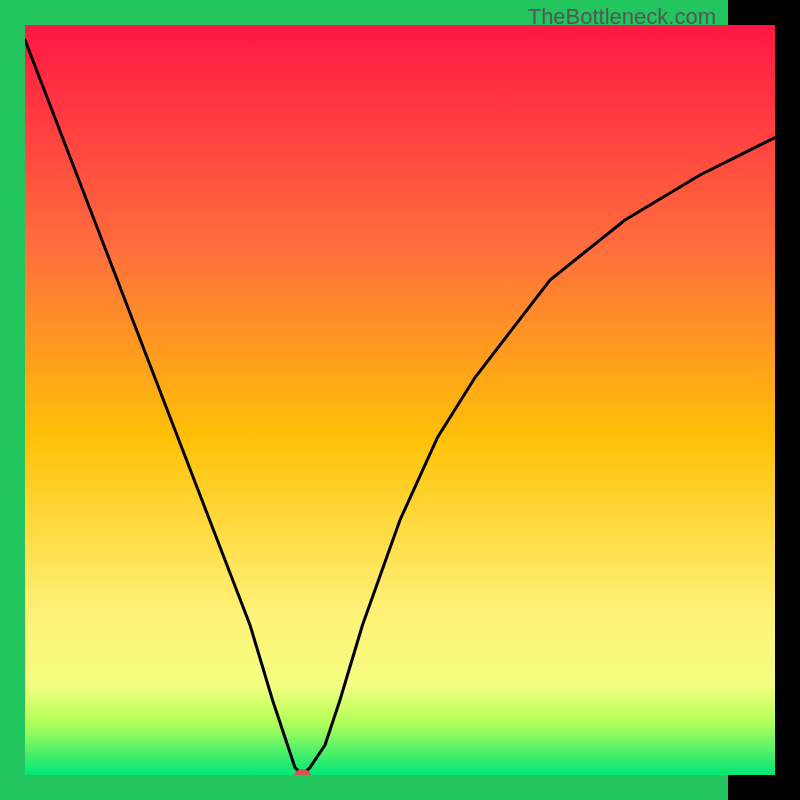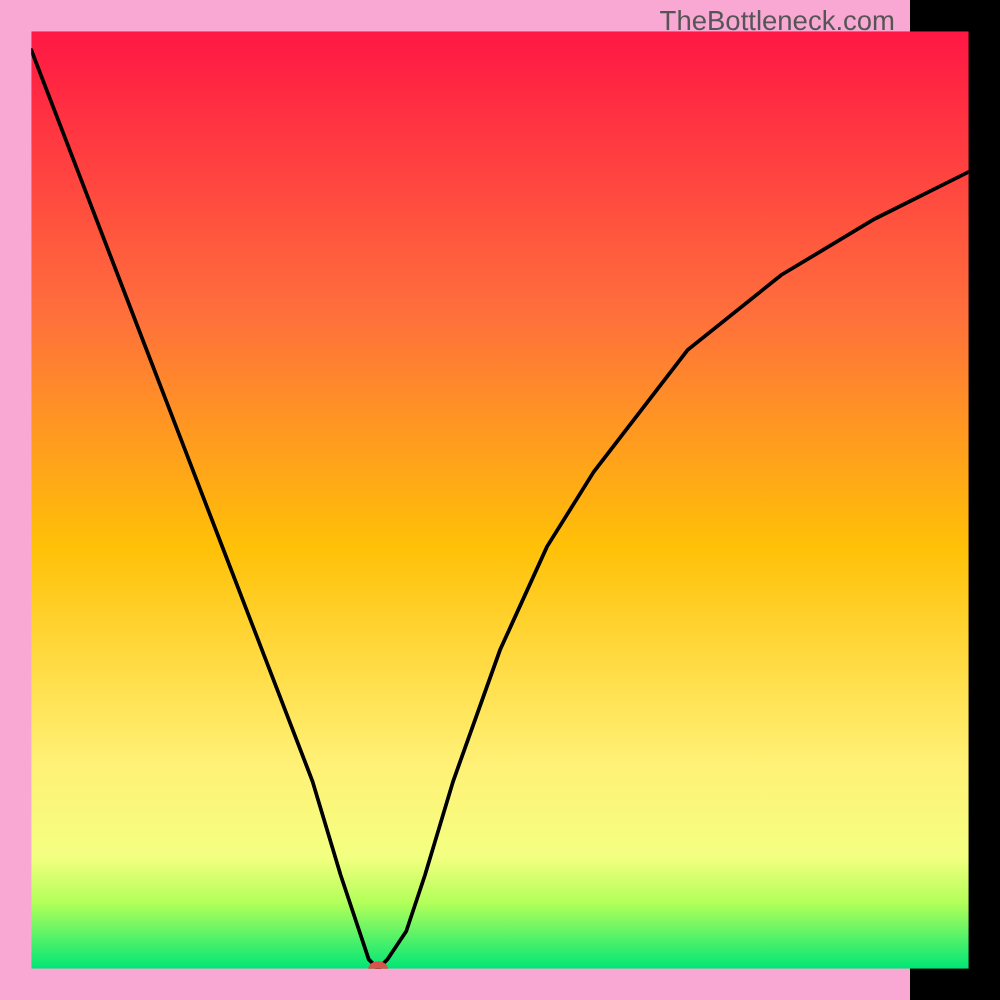--- a/index.html
+++ b/index.html
@@ -10,21 +10,21 @@
     background: #000;
     font-family: sans-serif;
     position: relative;
   }
   .frame {
     position: absolute;
     left: 0;
     top: 0;
     width: 728px;
     height: 800px;
-    background: #f9a8d4;
+    background: #22c55e;
   }
   .watermark {
     position: absolute;
     top: 4px;
     right: 12px;
     color: #555;
     font-size: 22px;
     font-weight: 400;
     font-family: Arial, sans-serif;
     letter-spacing: 0px;

